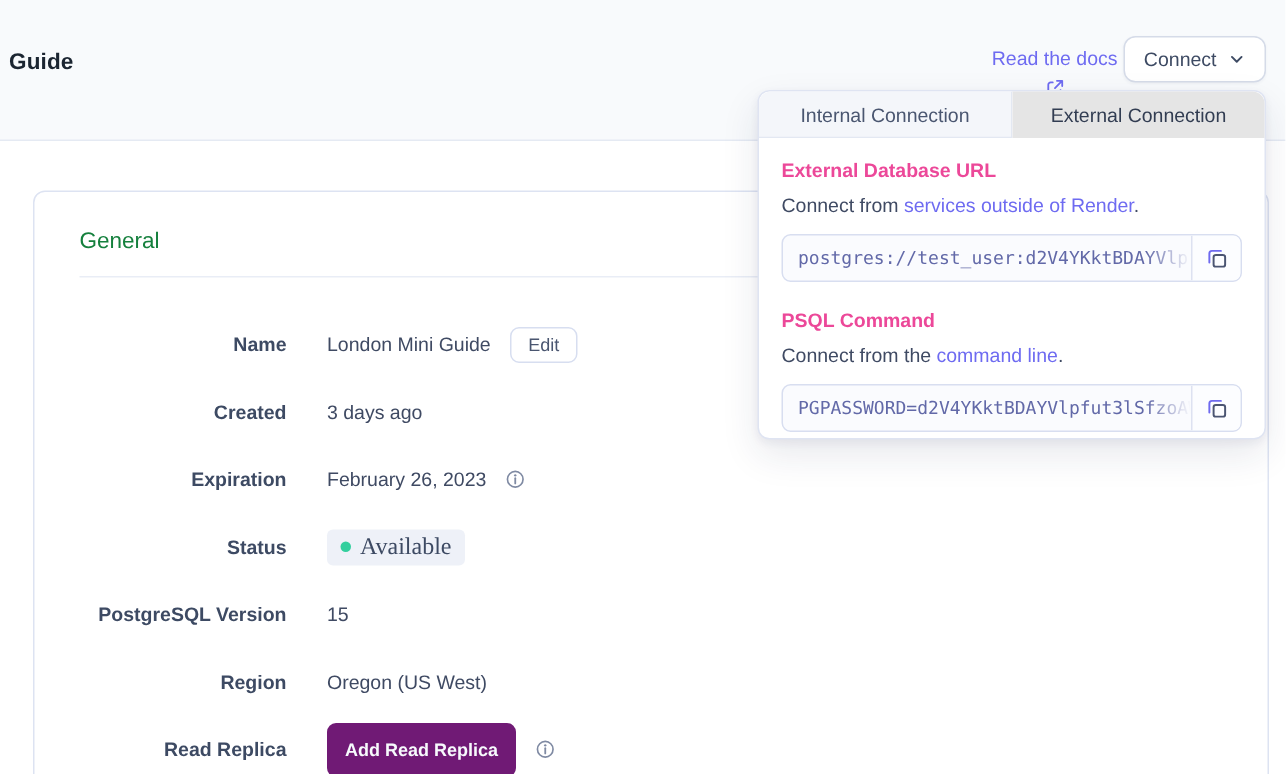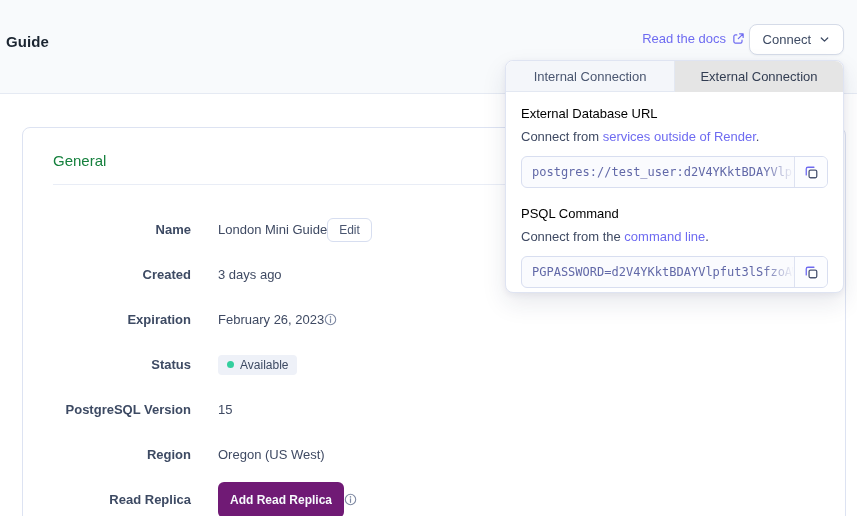--- a/index.html
+++ b/index.html
@@ -6,58 +6,58 @@
   html,body { width:857px; height:516px; overflow:hidden; background:#fff;
     font-family:"Liberation Sans", sans-serif; color:#3e4a63; }
   .page { position:relative; width:857px; height:516px; }
 
   
   .header { position:absolute; top:0; left:0; width:857px; height:94px;
     background:#f8fafc; border-bottom:1px solid #e5eaf3; }
   .page-title { position:absolute; left:6px; top:33px; font-size:15px; font-weight:700;
     color:#1b2531; letter-spacing:.1px; }
   .docs-link { position:absolute; right:112px; top:31px; font-size:13px; color:#6e6bf1;
-    display:flex; align-items:center; gap:6px; cursor:pointer; text-decoration:none; }
+    display:flex; align-items:center; gap:6px; cursor:pointer; text-decoration:none;flex-direction:column; }
   .connect-btn { position:absolute; right:13px; top:24px; height:31px; padding:0 13px;
     background:#fff; border:1px solid #d5dbe8; border-radius:8px; font-size:13px;
     color:#3d4a63; display:flex; align-items:center; gap:8px; cursor:pointer;
     box-shadow:0 1px 2px rgba(40,50,90,.05); font-family:inherit; }
 
   
   .card { position:absolute; left:22px; top:127px; width:824px; height:420px;
     background:#fff; border:1px solid #dde3f2; border-radius:8px; }
   .card-title { margin:24px 30px 0; font-size:15px; font-weight:500; color:#15803d; }
   .card-divider { height:1px; background:#e9edf6; margin:15px 30px 0; }
   .rows { margin-top:22px; }
   .row { display:flex; align-items:center; height:45px; padding-left:30px; }
   .row-label { width:138px; text-align:right; font-size:13px; font-weight:600;
     color:#3d4a63; flex:none; }
   .row-value { margin-left:27px; font-size:13px; color:#3f4a63; display:flex;
-    align-items:center; }
+    align-items:center; gap:13px; }
   .edit-btn { font-family:inherit; font-size:12px; color:#4a5670; background:#fff;
     border:1px solid #d7def0; border-radius:6px; padding:4px 11px; cursor:pointer; }
   .badge { display:inline-flex; align-items:center; gap:6px; background:#eef1f8;
-    border-radius:4px; padding:3px 9px; font-size:12px; color:#3d4a63; }
+    border-radius:4px; padding:3px 9px; font-size:16px; color:#3d4a63;font-family:Liberation Serif, serif; }
   .dot { width:7px; height:7px; border-radius:50%; background:#33cf9e; }
   .disabled-btn { font-family:inherit; font-size:12px; font-weight:600; color:#f7fafd;
     background:#701a75; border:none; border-radius:6px; padding:11px 12px; cursor:default; }
   .info-icon { display:inline-flex; }
 
   
   .popover { position:absolute; left:505px; top:60px; width:339px; height:233px;
     background:#fff; border:1px solid #dfe4f2; border-radius:8px; z-index:10;
     box-shadow:0 10px 25px rgba(30,41,80,.10), 0 2px 6px rgba(30,41,80,.06); }
   .tabs { display:flex; height:31px; }
   .tab { flex:1; display:flex; align-items:center; justify-content:center;
     font-size:13px; cursor:pointer; }
   .tab.inactive { background:#f4f6fa; color:#4a5670; border-right:1px solid #e3e8f2;
     border-bottom:1px solid #e3e8f2; border-top-left-radius:8px; }
   .tab.active { background:#e5e5e5; color:#323d52; border-top-right-radius:8px; }
   .pop-body { padding:14px 15px 16px; }
-  .sec-heading { font-size:13px; font-weight:400; color:#000000; }
+  .sec-heading { font-size:13px; font-weight:700; color:#ec4899; }
   .sec-desc { font-size:13px; color:#3f4a63; margin-top:8px; }
   .sec-desc .link { color:#6e6bf1; cursor:pointer; }
   .sec-heading.second { margin-top:18px; }
   .code-field { margin-top:12px; height:32px; display:flex; border:1px solid #d8def0;
     border-radius:6px; overflow:hidden; background:#fafbfe; }
   .code-text { flex:1; display:flex; align-items:center; padding:0 10px;
     font-family:"DejaVu Sans Mono", monospace; font-size:12px; color:#6269a8;
     white-space:nowrap; overflow:hidden; position:relative; }
   .code-text::after { content:""; position:absolute; right:0; top:0; bottom:0;
     width:30px; background:linear-gradient(to right, rgba(250,251,254,0), #fafbfe); }

